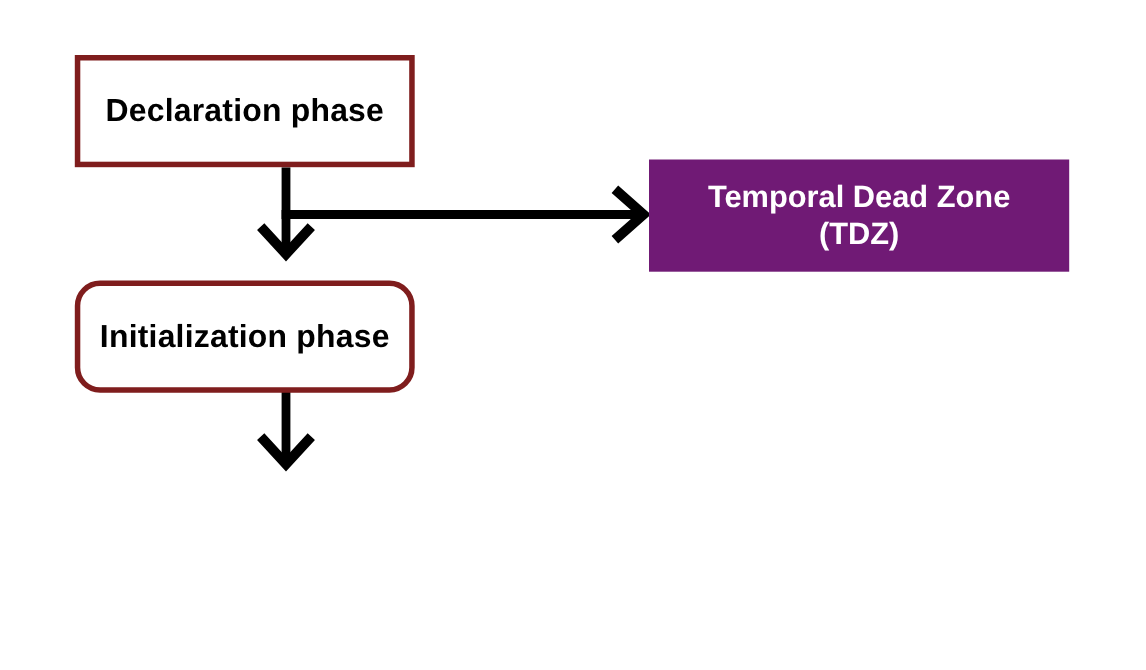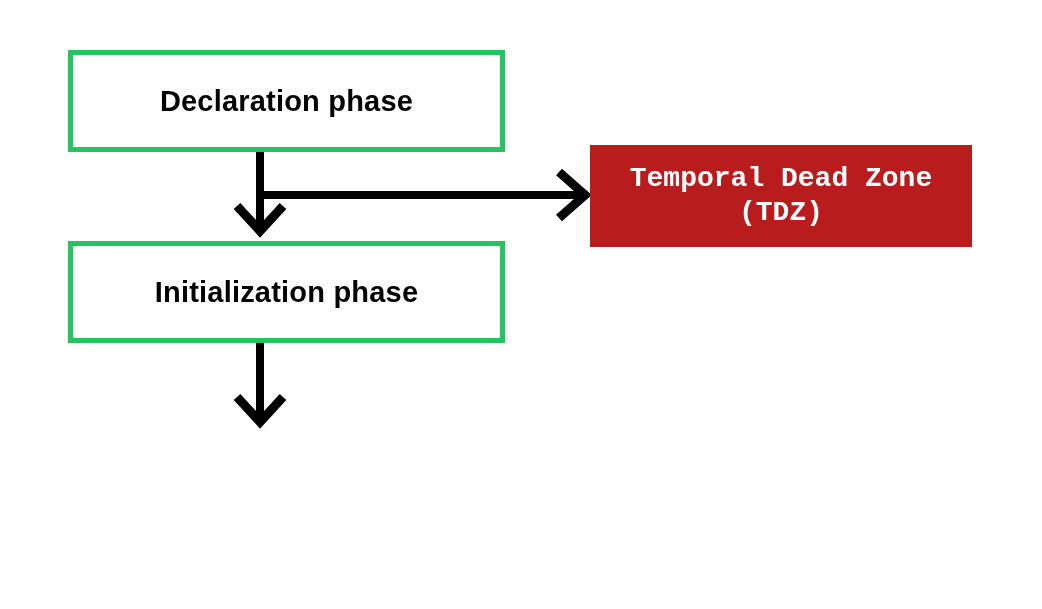--- a/index.html
+++ b/index.html
@@ -11,53 +11,52 @@
   .canvas {
     position: relative;
     width: 1042px;
     height: 609px;
     background: #ffffff;
     overflow: hidden;
   }
   .phase-box {
     position: absolute;
     left: 68px;
-    width: 437px;
+    width: 309px;
     height: 102px;
     box-sizing: border-box;
     background: #ffffff;
-    border: 5px solid #22c55e;
+    border: 5px solid #7f1d1d;
     display: flex;
     align-items: center;
     justify-content: center;
   }
   .phase-box .label {
     font-size: 29px;
     font-weight: 700;
     color: #000000;
     letter-spacing: 0.2px;
     white-space: nowrap;
   }
   #box-declaration   { top: 50px; }
-  #box-initialization{ top: 241px; }
+  #box-initialization{ top: 255px; border-radius: 23px; }
   #box-assignment    { top: 430px; height: 101px; }
   .tdz-box {
     position: absolute;
     left: 590px;
     top: 145px;
     width: 382px;
     height: 102px;
     box-sizing: border-box;
-    background: #b91c1c;
+    background: #701a75;
     display: flex;
     flex-direction: column;
     align-items: center;
     justify-content: center;
     text-align: center;
-    font-family: Liberation Mono, monospace;
   }
   .tdz-box .tdz-line {
     font-size: 28px;
     font-weight: 700;
     color: #ffffff;
     line-height: 1.2;
     white-space: nowrap;
   }
   .arrow-layer {
     position: absolute;

